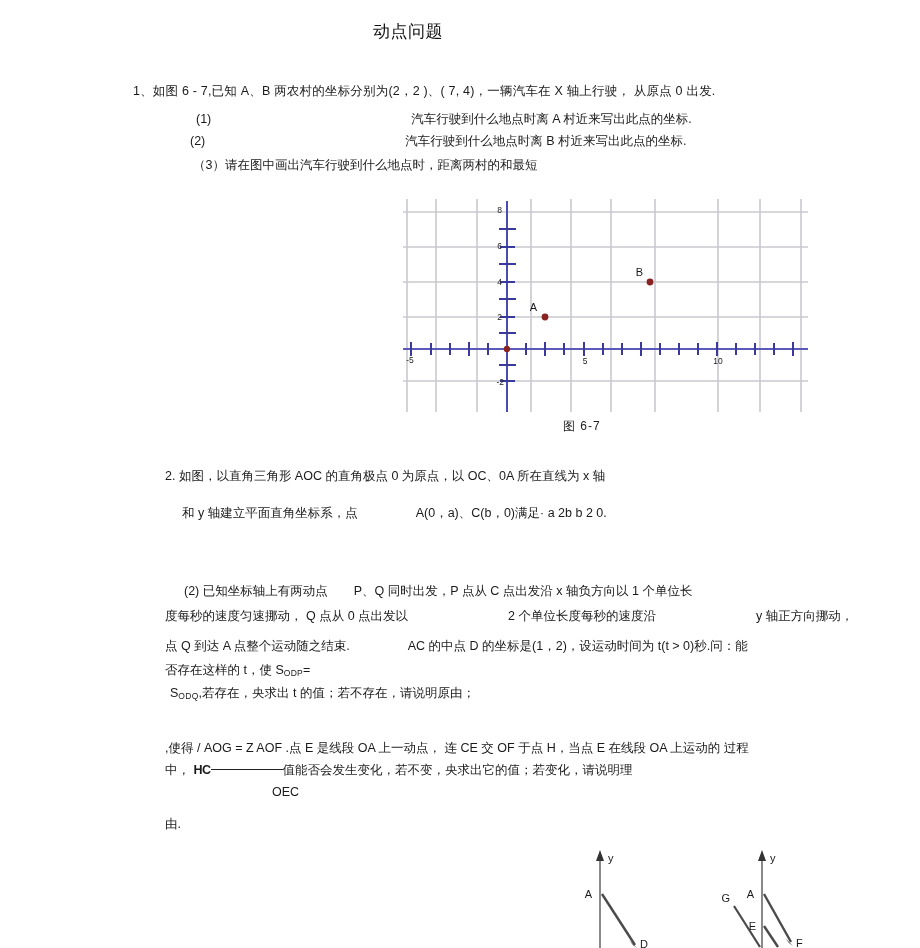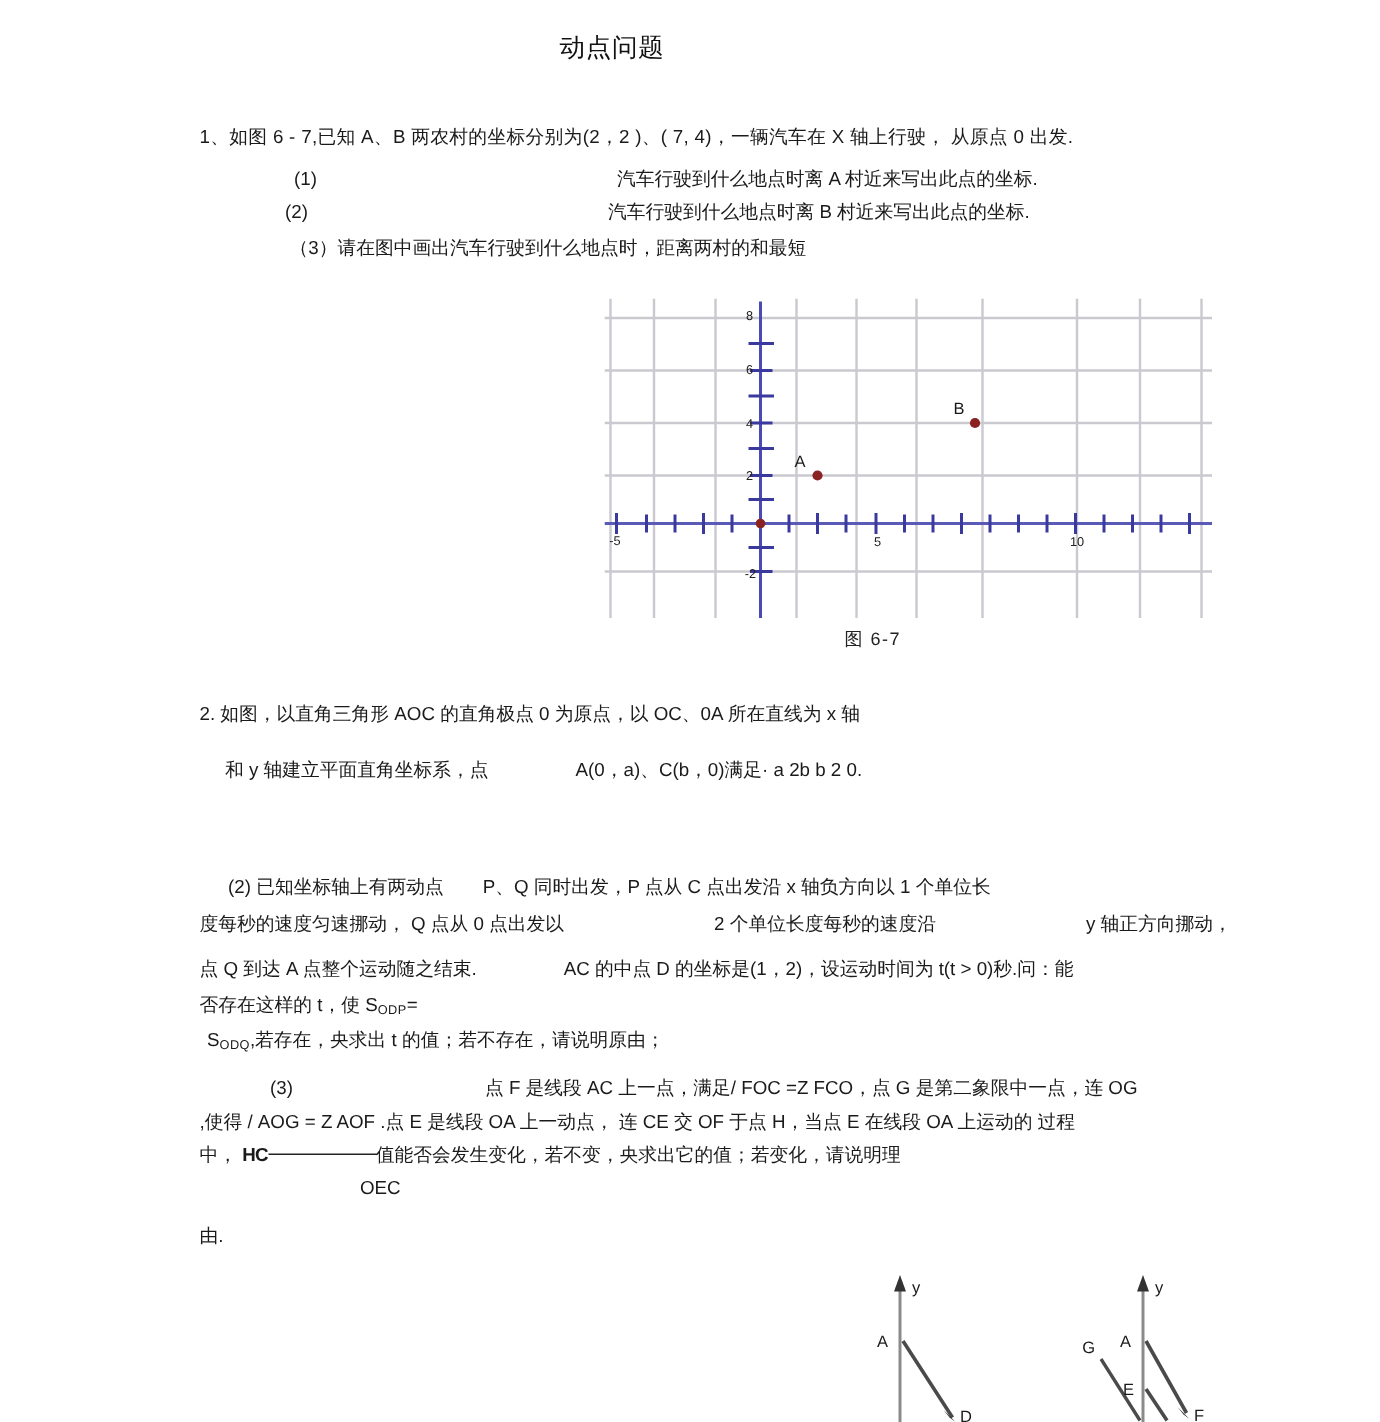--- a/index.html
+++ b/index.html
@@ -63,21 +63,21 @@
   .fig-caption {
     position: absolute;
     left: 563px;
     top: 418px;
     font-size: 12px;
     letter-spacing: 1px;
     color: #222;
   }
 
   
-  .q2 { position: absolute; font-size: 12.5px; white-space: nowrap; }
+  .q2 { position: absolute; font-size: 12.5px; white-space: nowrap; margin-left: 32px; }
   .q2-l1 { left: 133px; top: 468px; }
   .q2-l2 { left: 150px; top: 505px; }
   .q2-l3 { left: 152px; top: 548px; }
   .q2-l4 { left: 152px; top: 583px; }
   .q2-l5 { left: 133px; top: 608px; }
   .q2-l6 { left: 133px; top: 638px; }
   .q2-l7 { left: 133px; top: 662px; }
   .q2-l8 { left: 138px; top: 685px; }
   .q2-l9 { left: 180px; top: 717px; }
   .q2-l10 { left: 133px; top: 740px; }
@@ -250,23 +250,20 @@
   </div>
 
   <div class="q2 q2-l7">
     <span>否存在这样的 t，使 S</span><span class="sub">ODP</span><span>=</span>
   </div>
 
   <div class="q2 q2-l8">
     <span>S</span><span class="sub">ODQ</span><span>,若存在，央求出 t 的值；若不存在，请说明原由；</span>
   </div>
 
-  <div class="q2 q2-l9">
-    <span>(3)</span><span class="gap-xl"></span><span>点 F 是线段 AC 上一点，满足/ FOC =Z FCO，点 G 是第二象限中一点，连 OG</span>
-  </div>
 
   <div class="q2 q2-l10">,使得 / AOG = Z AOF .点 E 是线段 OA 上一动点， 连 CE 交 OF 于点 H，当点 E 在线段 OA 上运动的 过程</div>
 
   <div class="q2 q2-l11">
     <span>中，</span>
     <span class="bold-hc">HC</span><span class="frac-strike"></span><span>值能否会发生变化，若不变，央求出它的值；若变化，请说明理</span>
   </div>
 
   <div class="q2 q2-l12">OEC</div>
 

